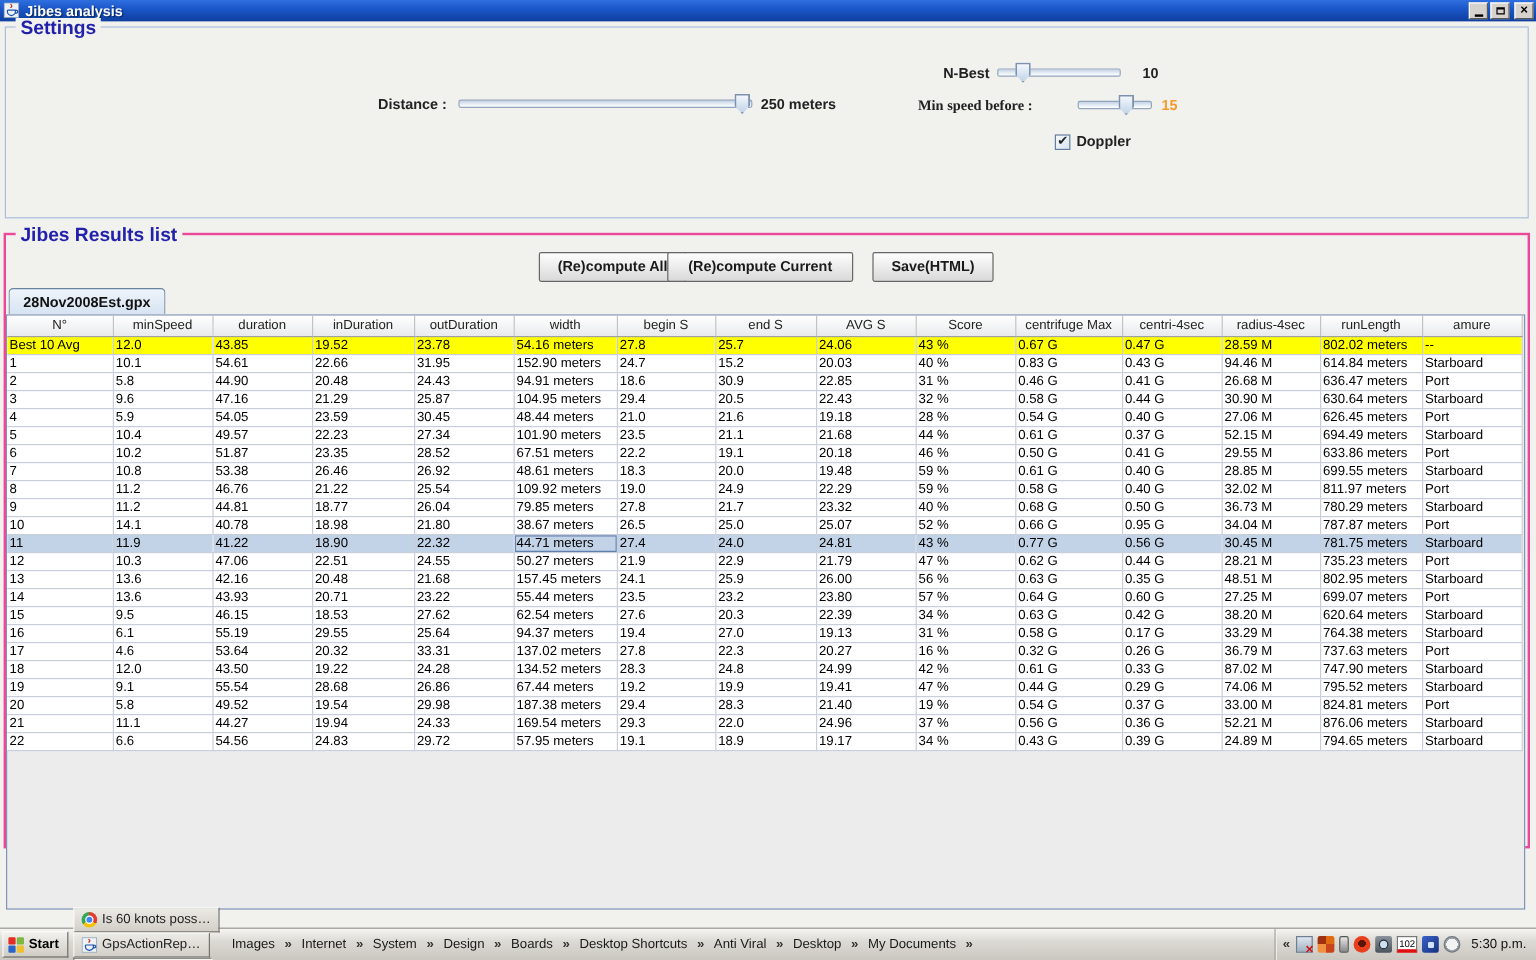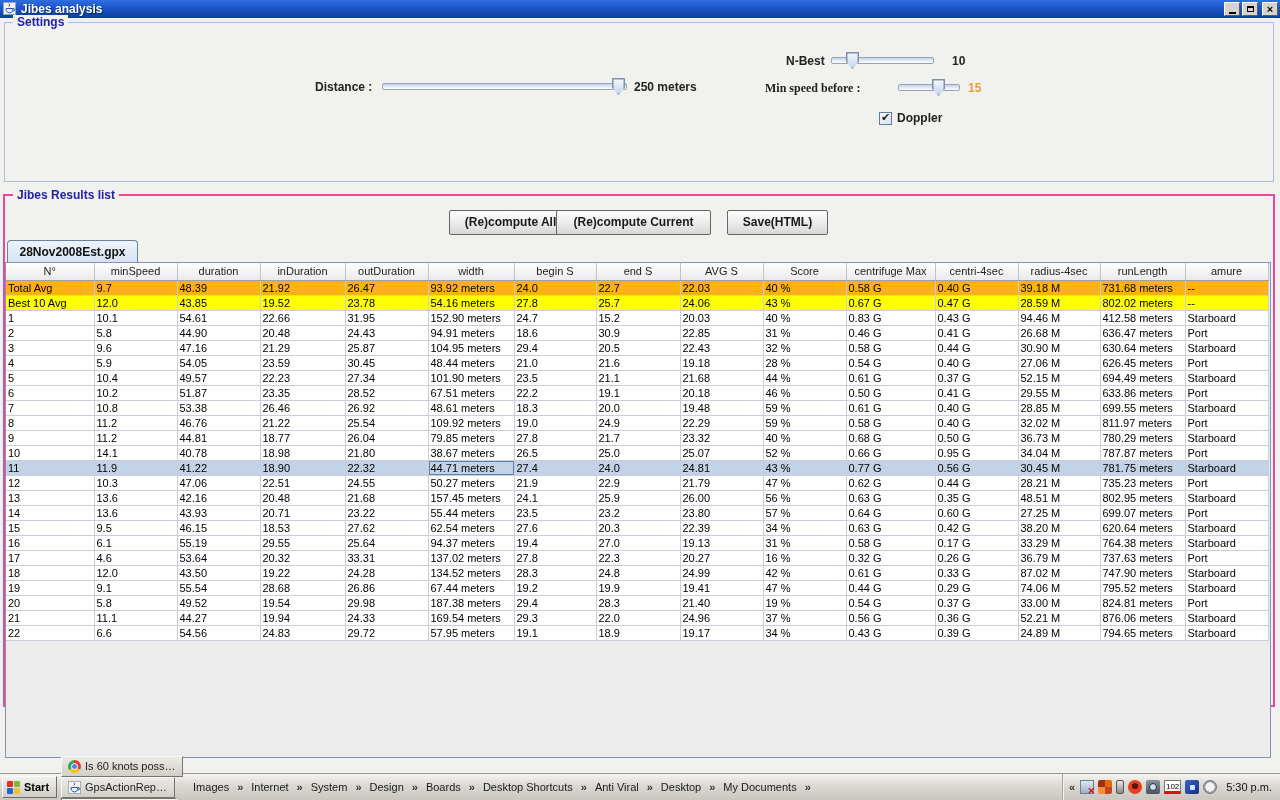--- a/index.html
+++ b/index.html
@@ -21,21 +21,21 @@
     justify-content:center; font-size:11px; line-height:10px; color:#000; cursor:default; }
   .tb-btn.close { margin-left:2px; font-weight:bold; }
   .glyph-min { width:7px; height:2px; background:#000; margin-top:7px; }
   .glyph-restore { width:7px; height:6px; border:1px solid #000; border-top:2px solid #000; position:relative; }
 
   
   .content { position:absolute; top:18px; left:0; right:0; height:755px; background:#f1f1ee; }
 
   .titled-panel { position:absolute; }
   .panel-title { position:absolute; top:-8px; left:8px; background:#f1f1ee; padding:0 4px;
-    font-size:12px; font-weight:bold; color:#2121ac; }
+    font-size:16px; font-weight:bold; color:#2121ac; }
 
   .settings-panel { left:4px; top:4px; width:1270px; height:160px; border:1px solid #aabfdc; }
   .results-panel  { left:3px; top:176px; width:1272px; height:513px; border:2px solid #ec4899; }
 
   .s-label { position:absolute; font-size:12px; font-weight:bold; color:#222; white-space:nowrap; }
   .s-value { position:absolute; font-size:12px; font-weight:bold; color:#222; white-space:nowrap; }
 
   .slider { position:absolute; height:18px; }
   .slider-track { position:absolute; left:0; right:0; top:5px; height:7px;
     border:1px solid #93a5be; border-radius:2px;
@@ -216,37 +216,20 @@
                 <th>AVG S</th>
                 <th>Score</th>
                 <th>centrifuge Max</th>
                 <th>centri-4sec</th>
                 <th>radius-4sec</th>
                 <th>runLength</th>
                 <th>amure</th>
               </tr>
             </thead>
             <tbody>
-              <tr class="total">
-                <td>Total Avg</td>
-                <td>9.7</td>
-                <td>48.39</td>
-                <td>21.92</td>
-                <td>26.47</td>
-                <td>93.92 meters</td>
-                <td>24.0</td>
-                <td>22.7</td>
-                <td>22.03</td>
-                <td>40 %</td>
-                <td>0.58 G</td>
-                <td>0.40 G</td>
-                <td>39.18 M</td>
-                <td>731.68 meters</td>
-                <td>--</td>
-              </tr>
               <tr class="best">
                 <td>Best 10 Avg</td>
                 <td>12.0</td>
                 <td>43.85</td>
                 <td>19.52</td>
                 <td>23.78</td>
                 <td>54.16 meters</td>
                 <td>27.8</td>
                 <td>25.7</td>
                 <td>24.06</td>
@@ -264,21 +247,21 @@
                 <td>22.66</td>
                 <td>31.95</td>
                 <td>152.90 meters</td>
                 <td>24.7</td>
                 <td>15.2</td>
                 <td>20.03</td>
                 <td>40 %</td>
                 <td>0.83 G</td>
                 <td>0.43 G</td>
                 <td>94.46 M</td>
-                <td>412.58 meters</td>
+                <td>614.84 meters</td>
                 <td>Starboard</td>
               </tr>
               <tr>
                 <td>2</td>
                 <td>5.8</td>
                 <td>44.90</td>
                 <td>20.48</td>
                 <td>24.43</td>
                 <td>94.91 meters</td>
                 <td>18.6</td>

